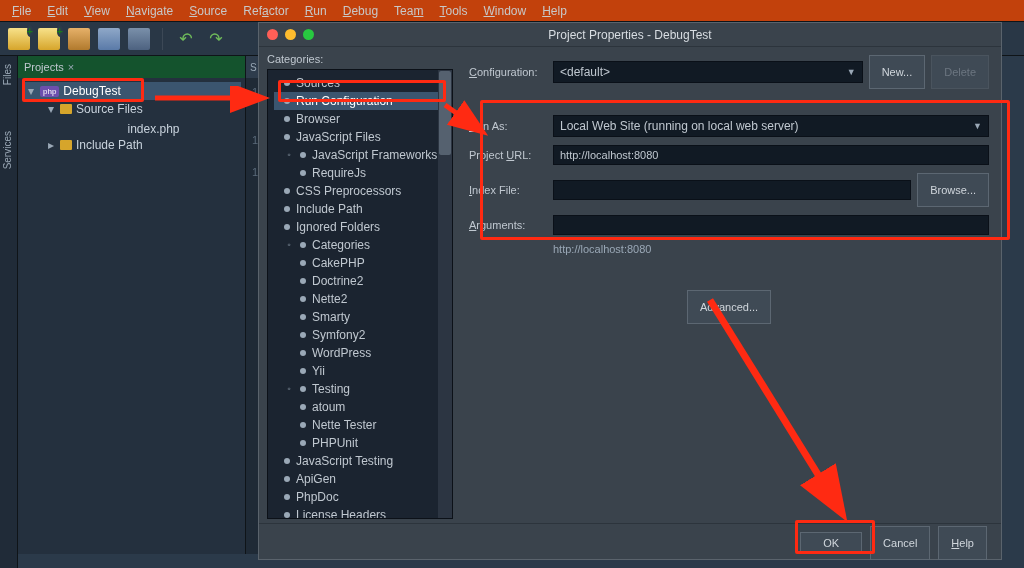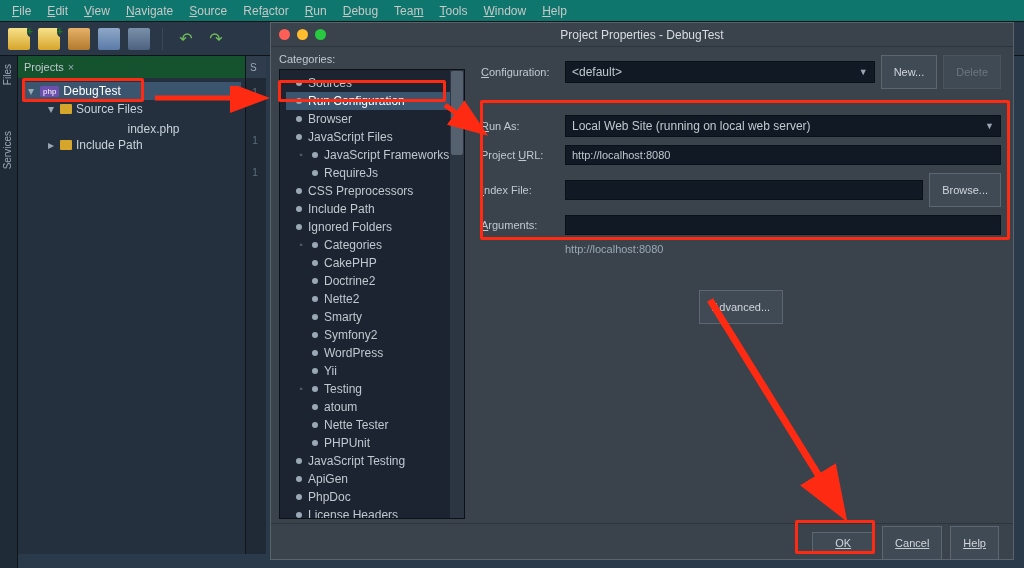--- a/index.html
+++ b/index.html
@@ -1,19 +1,19 @@
 <!DOCTYPE html>
 <html><head>
 <meta charset="utf-8">
 <style>
   * { box-sizing: border-box; margin: 0; padding: 0; font-family: "Segoe UI", Arial, sans-serif; }
   body { background: #2b3a4a; width: 1024px; height: 568px; overflow: hidden; position: relative; color: #c0c8d0; font-size: 12px; }
 
   
-  .menubar { background: #0f766e; height: 22px; display: flex; align-items: center; padding: 8px 6px; gap: 4px; color: #c8c8c8; font-size: 12px; border-bottom: 1px solid #0f1418; }
+  .menubar { background: #c2410c; height: 22px; display: flex; align-items: center; padding: 8px 6px; gap: 4px; color: #c8c8c8; font-size: 12px; border-bottom: 1px solid #0f1418; }
   .menubar span { padding: 2px 6px; cursor: default; }
   .menubar span u { text-decoration: underline; }
 
   
   .toolbar { background: #293746; height: 34px; display: flex; align-items: center; padding: 0 8px; gap: 8px; border-bottom: 1px solid #0f1418; }
   .tb-icon { width: 22px; height: 22px; display:inline-block; border-radius:2px; }
   .tb-new { background: linear-gradient(#f7e28a,#d6a52b); position:relative; }
   .tb-new::after { content:"+"; color:#1b7a1b; font-weight:bold; position:absolute; top:-3px; right:-3px; font-size:11px; background:#2b3a4a; border-radius:50%; }
   .tb-open { background: linear-gradient(#e6b169,#b17a2d); }
   .tb-save { background: linear-gradient(#8fa8c8,#5a7aa8); }
@@ -38,21 +38,21 @@
   .toggle { width:10px; text-align:center; color:#9aa8b6; }
   .indent1 { padding-left:24px; }
   .indent2 { padding-left:44px;flex-direction:column; }
 
   
   .editor { position:absolute; left:246px; top:56px; width:20px; height:498px; background:#1f2a36; }
   .editor .tabrow { height:22px; background:#2e3c4c; font-size:10px; color:#9aa8b6; display:flex; align-items:center; padding-left:4px; }
   .editor .gutter { color:#5a6a7a; font-size:11px; padding:6px 2px 0 6px; line-height:16px; }
 
   
-  .dialog { position:absolute; left:270px; top:22px; width:744px; height:538px; background:#3a434c; border:1px solid #5a636c; box-shadow:0 0 0 rgba(0,0,0,0.4); }
+  .dialog { position:absolute; left:258px; top:22px; width:744px; height:538px; background:#3a434c; border:1px solid #5a636c; box-shadow:0 0 0 rgba(0,0,0,0.4); }
   .dlg-titlebar { height:24px; background:#3a434c; display:flex; align-items:center; position:relative; border-bottom:1px solid #2c343c; }
   .traffic { display:flex; gap:7px; padding-left:8px; }
   .dot { width:11px; height:11px; border-radius:50%; }
   .dot.r{background:#ff5f57;} .dot.y{background:#febc2e;} .dot.g{background:#28c840;}
   .dlg-title { position:absolute; left:0; right:0; text-align:center; color:#d8dde2; font-size:12px; pointer-events:none; }
 
   .dlg-body { display:flex; height:476px; }
 
   
   .cat-panel { width:198px; padding:6px 0 0 8px; color:#c0c8d0; }
@@ -74,21 +74,21 @@
   .form-row label u { text-decoration: underline; }
   .select { flex:1; height:22px; background:#111a24; border:1px solid #0a1018; color:#c0c8d0; display:flex; align-items:center; padding:0 6px; justify-content:space-between; }
   .select .chev { font-size:9px; color:#9aa8b6; }
   .input { flex:1; height:20px; background:#111a24; border:1px solid #0a1018; color:#c0c8d0; padding:0 6px; font-size:11px; }
   .btn { height:22px; background:#3f4a55; border:1px solid #5c6772; color:#d0d6dc; padding:16px 12px; font-size:11px; display:inline-flex; align-items:center; cursor:default; }
   .btn.disabled { color:#6c7681; border-color:#4a545e; }
   .url-echo { font-size:11px; color:#9aa8b6; padding-left:84px; margin-top:4px; }
   .adv-row { display:flex; justify-content:center; margin-top:35px; }
 
   
-  .dlg-footer { height:38px; border-top:1px solid #2c343c; display:flex; align-items:center; justify-content:flex-end; gap:8px; padding:0 14px;text-decoration:underline; }
+  .dlg-footer { height:38px; border-top:1px solid #2c343c; display:flex; align-items:center; justify-content:flex-end; gap:8px; padding:0 14px; }
 
   
   .hl { position:absolute; border:3px solid #ff2a12; pointer-events:none; border-radius:2px; z-index:50; }
   
   .arrow { position:absolute; z-index:51; pointer-events:none; }
 </style>
 </head>
 <body>
 
 <div class="menubar">

